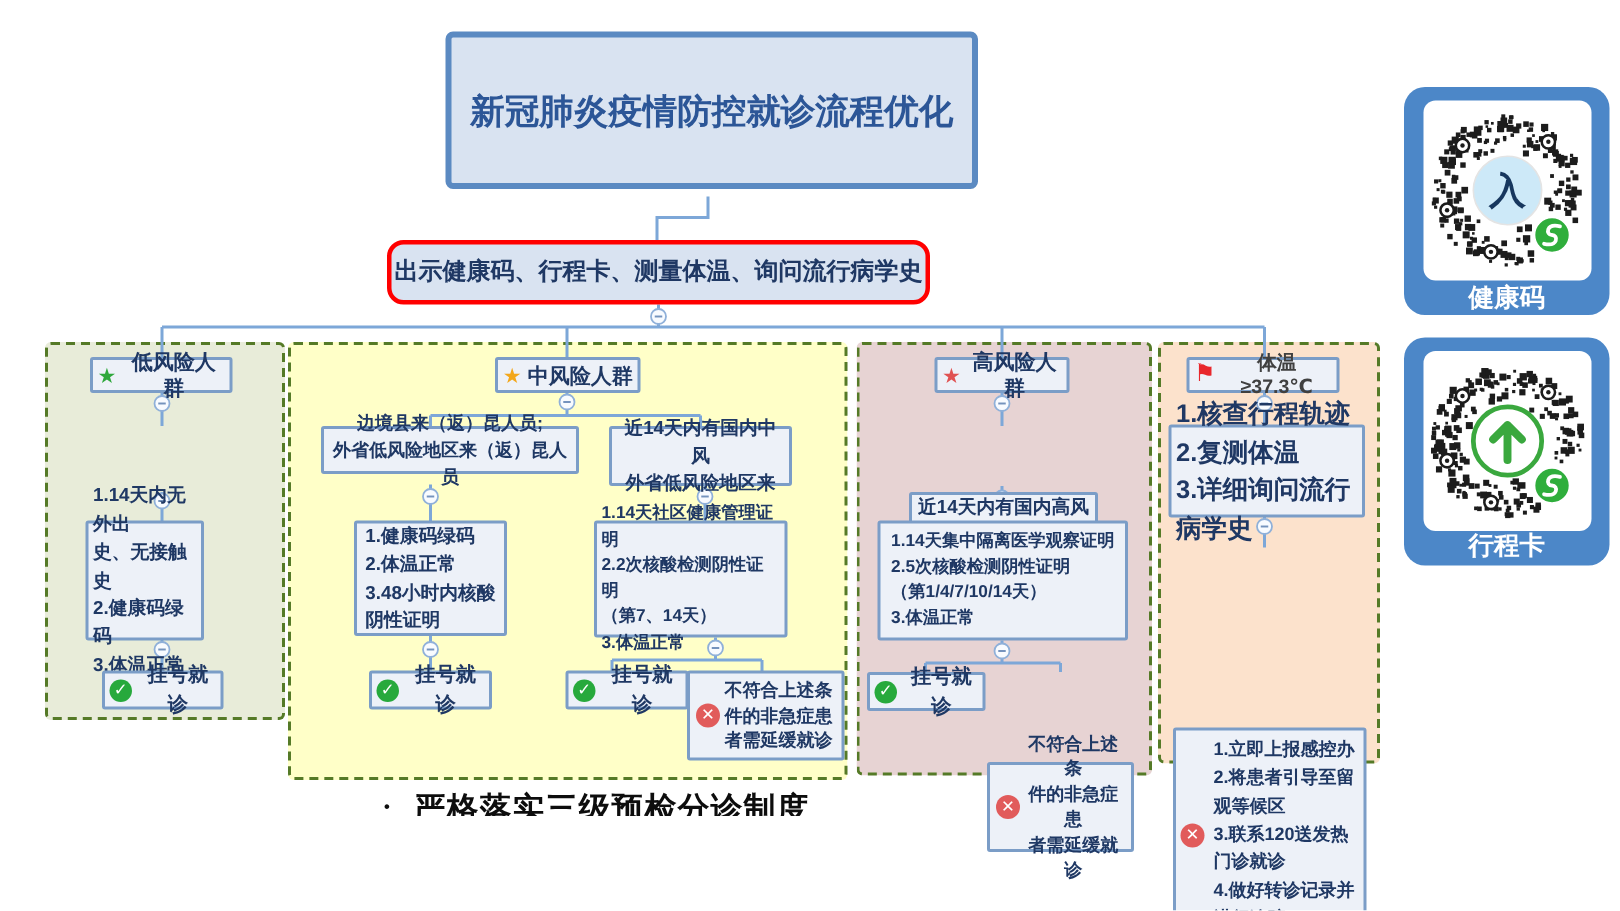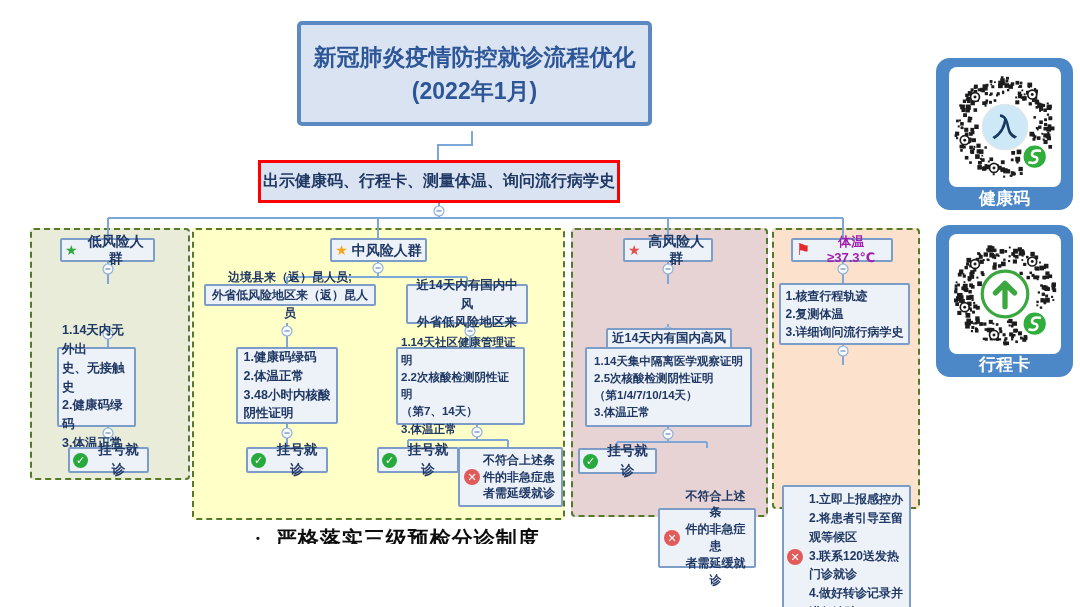--- a/index.html
+++ b/index.html
@@ -15,21 +15,21 @@
   .leftalign{text-align:left;}
   .title-box{position:absolute;z-index:3;box-sizing:border-box;background:#d9e3f1;border:4px solid #5b8ac2;
         border-radius:5px;color:#2c5697;font-weight:bold;font-size:23px;line-height:34px;
         display:flex;flex-direction:column;align-items:center;justify-content:center;text-align:center;}
   .gate-box{position:absolute;z-index:3;box-sizing:border-box;background:#d9e3f1;border:3px solid #ff0000;
         color:#1f3864;font-weight:bold;font-size:16px;display:flex;align-items:center;justify-content:center;}
   .hdr{font-size:14px;gap:4px;line-height:1.2;}
   .star{font-size:14px;line-height:1;}
   .st-low{color:#2fa83c;} .st-mid{color:#f3a71b;} .st-high{color:#e05252;}
   .flag{color:#e8272c;font-size:16px;line-height:1;}
-  .fever-text{color:#a21caf;}
+  .fever-text{color:#404040;}
   .ok-ic{flex:none;width:15px;height:15px;border-radius:50%;background:#27a93c;color:#fff;
          font-size:11px;line-height:15px;text-align:center;font-weight:bold;}
   .x-ic{flex:none;width:16px;height:16px;border-radius:50%;background:#e15b5b;color:#fff;
         font-size:11px;line-height:16px;text-align:center;font-weight:bold;}
   .result{font-size:13.5px;gap:5px;}
   .reject{padding-left:20px;position:relative;font-size:12px;line-height:1.4;}
   .reject .x-ic{position:absolute;left:4px;top:50%;margin-top:-8px;}
   .actions{padding-left:22px;position:relative;font-size:12px;line-height:1.58;}
   .actions .x-ic{position:absolute;left:3px;top:45%;}
   .qrcard{position:absolute;z-index:3;width:137px;height:152px;background:#4c87c8;border-radius:14px;
@@ -115,23 +115,22 @@
         <line x1="840.5" y1="269" x2="845.5" y2="269" stroke="#7593bd" stroke-width="1.3"></line>
       </g>
       <g>
         <circle cx="843" cy="351" r="5" fill="#f8fbff" stroke="#8fb0d9" stroke-width="1.2"></circle>
         <line x1="840.5" y1="351" x2="845.5" y2="351" stroke="#7593bd" stroke-width="1.3"></line>
       </g>
     </svg>
 
   <div class="title-box" style="left:297px;top:21px;width:355px;height:105px;">
     <div>新冠肺炎疫情防控就诊流程优化</div>
-    <div>(2022年1月)</div>
-  </div>
-  <div class="gate-box" style="left:258px;top:160px;width:362px;height:43px;">
+  </div>
+  <div class="gate-box" style="left:258px;top:160px;width:362px;height:43px;border-radius:11px;">
     <span>出示健康码、行程卡、测量体温、询问流行病学史</span>
   </div>
 
   <div class="node hdr" style="left:60px;top:238px;width:95px;height:24px;">
     <span class="star st-low">★</span>
     <span>低风险人群</span>
   </div>
   <div class="node" style="left:57px;top:347px;width:79px;height:80px;">
     <span class="pre leftalign">1.14天内无外出
 史、无接触史
@@ -140,21 +139,21 @@
   </div>
   <div class="node result" style="left:68px;top:447px;width:81px;height:26px;">
     <span class="ok-ic">✓</span>
     <span>挂号就诊</span>
   </div>
 
   <div class="node hdr" style="left:330px;top:238px;width:97px;height:24px;">
     <span class="star st-mid">★</span>
     <span>中风险人群</span>
   </div>
-  <div class="node" style="left:204px;top:284px;width:172px;height:22px;font-size:12px;">
+  <div class="node" style="left:214px;top:284px;width:172px;height:32px;font-size:12px;">
     <span class="pre">边境县来（返）昆人员;
 外省低风险地区来（返）昆人员</span>
   </div>
   <div class="node" style="left:236px;top:347px;width:102px;height:77px;">
     <span class="pre leftalign">1.健康码绿码
 2.体温正常
 3.48小时内核酸
 阴性证明</span>
   </div>
   <div class="node result" style="left:246px;top:447px;width:82px;height:26px;">
@@ -204,21 +203,21 @@
     <span class="x-ic">✕</span>
     <span class="pre">不符合上述条
 件的非急症患
 者需延缓就诊</span>
   </div>
 
   <div class="node hdr" style="left:791px;top:238px;width:102px;height:24px;font-size:13px;">
     <span class="flag">⚑</span>
     <span class="fever-text">体温≥37.3℃</span>
   </div>
-  <div class="node" style="left:779px;top:283px;width:131px;height:62px;font-size:12px;">
+  <div class="node" style="left:779px;top:283px;width:131px;height:62px;font-size:17px;">
     <span class="pre leftalign">1.核查行程轨迹
 2.复测体温
 3.详细询问流行病学史</span>
   </div>
   <div class="node actions" style="left:782px;top:365px;width:129px;height:142px;">
     <span class="x-ic">✕</span>
     <span class="pre leftalign">1.立即上报感控办
 2.将患者引导至留
 观等候区
 3.联系120送发热

